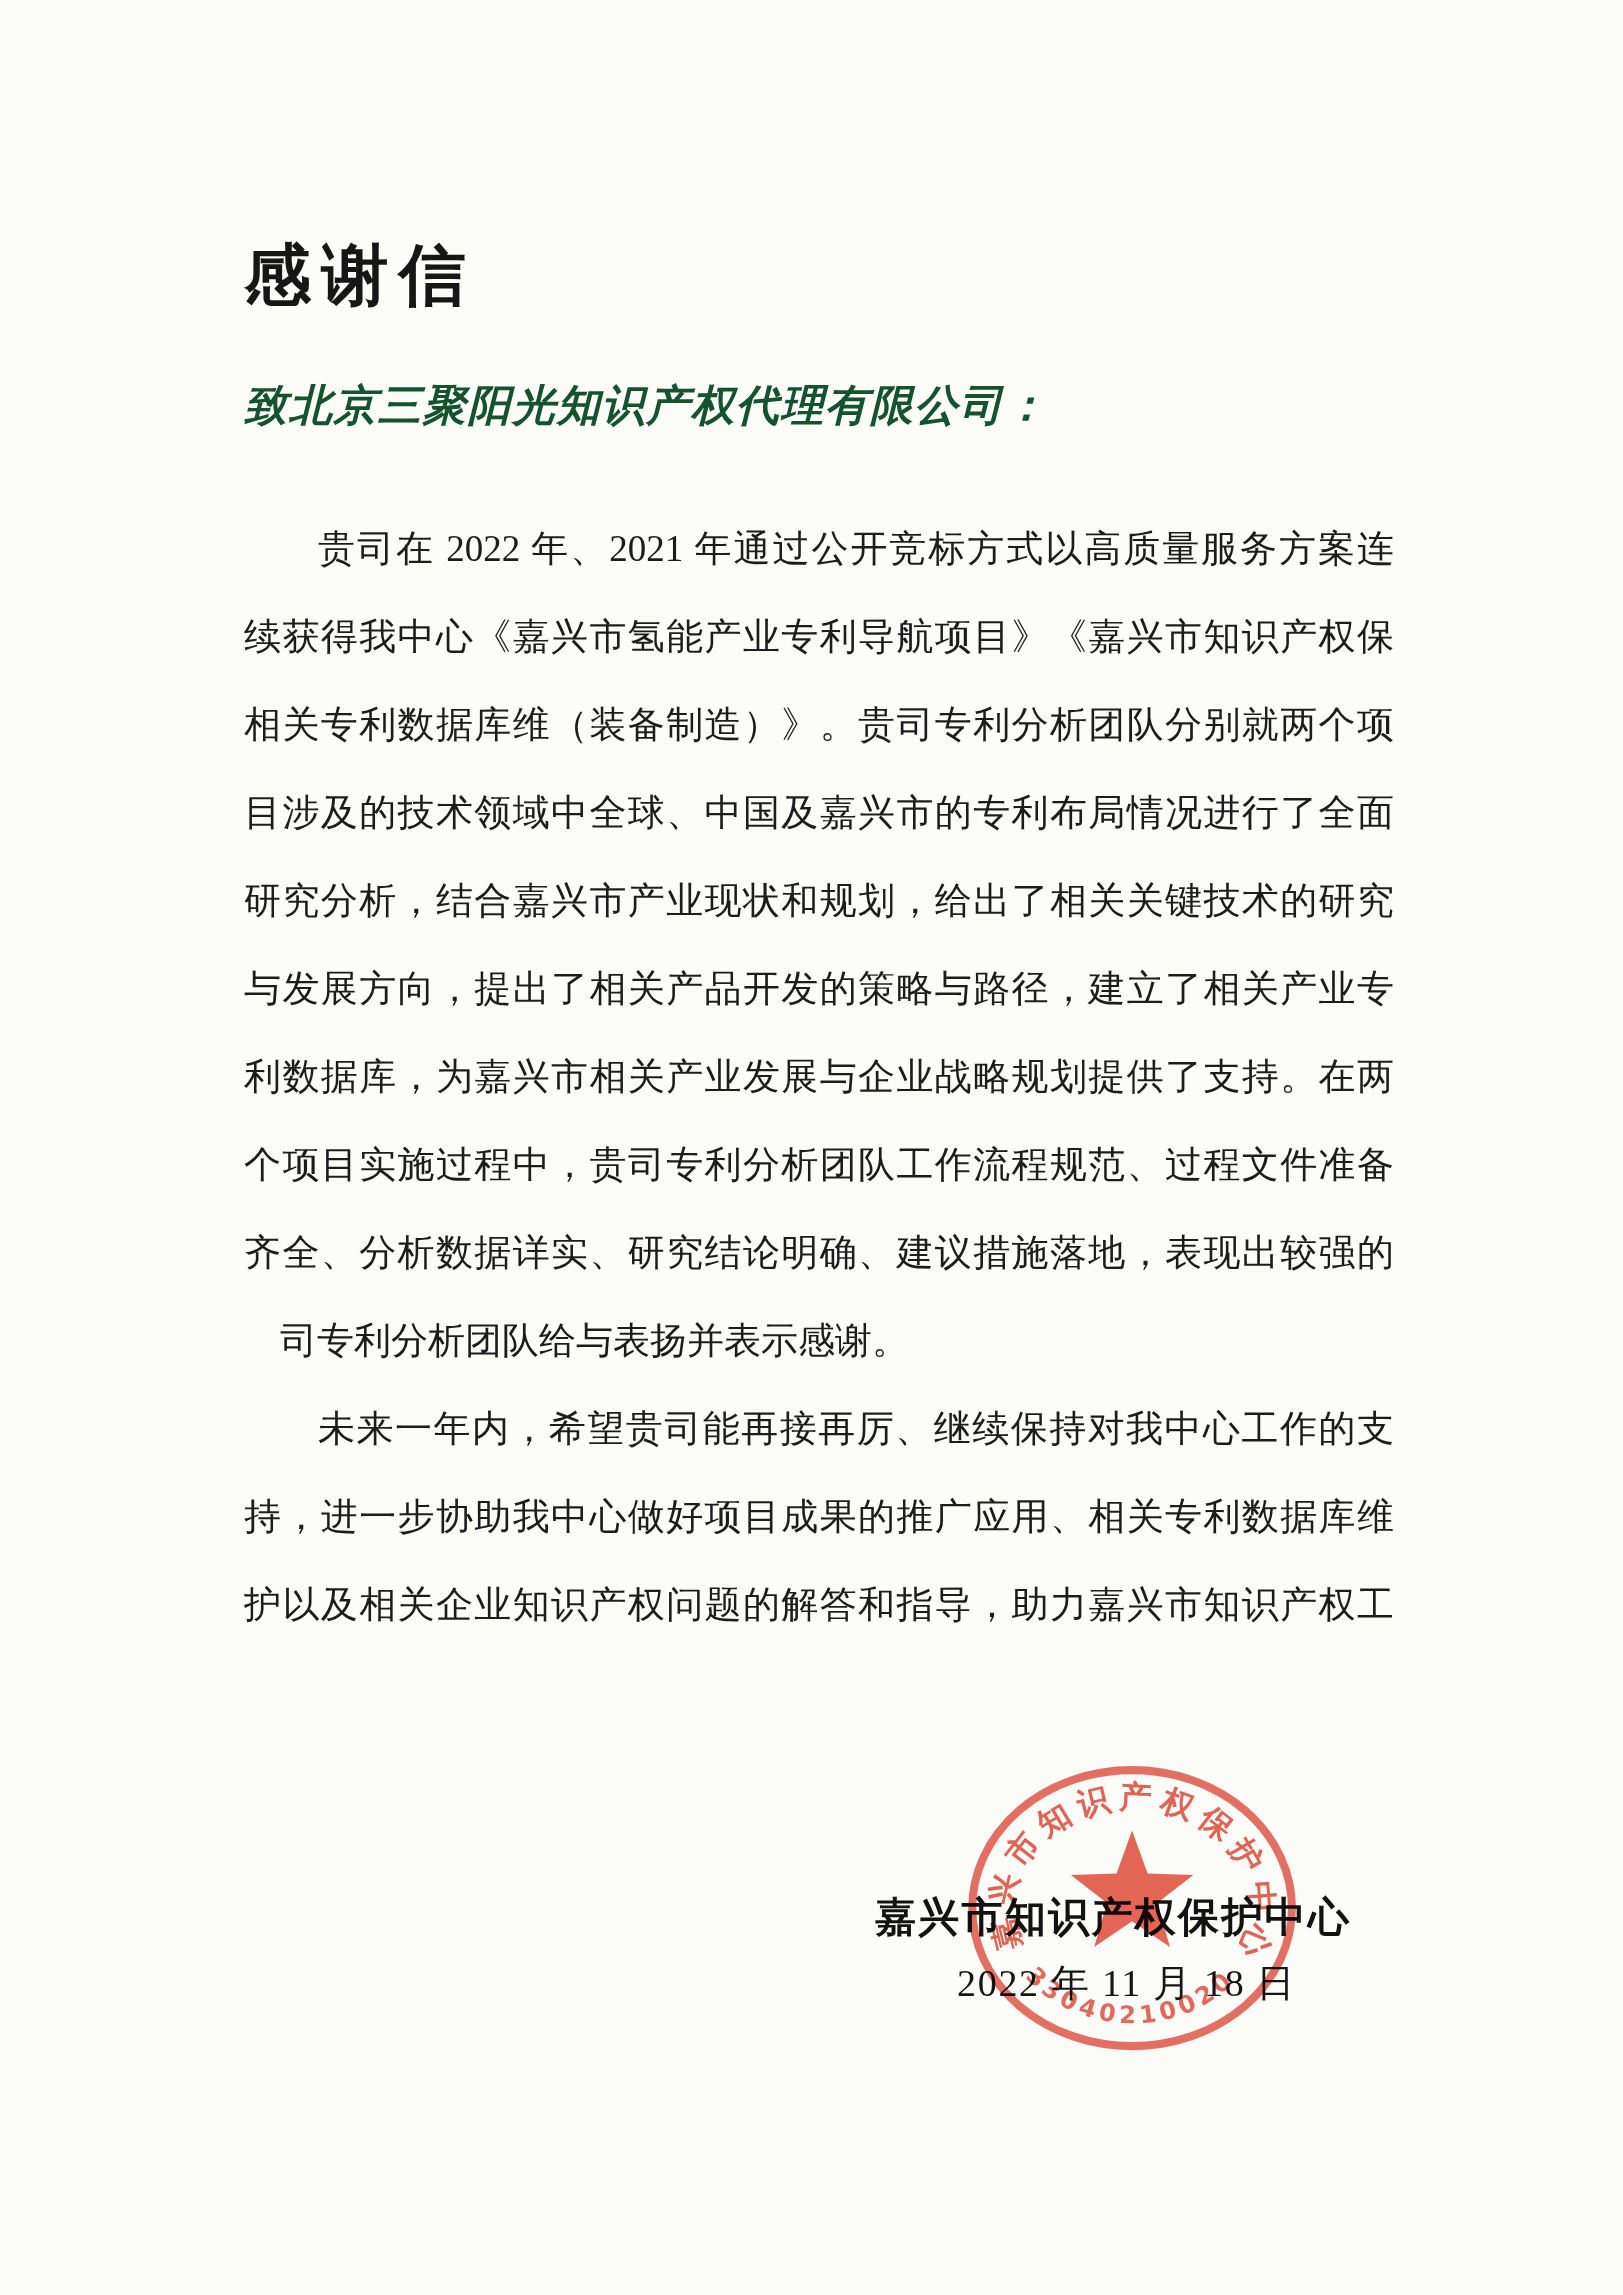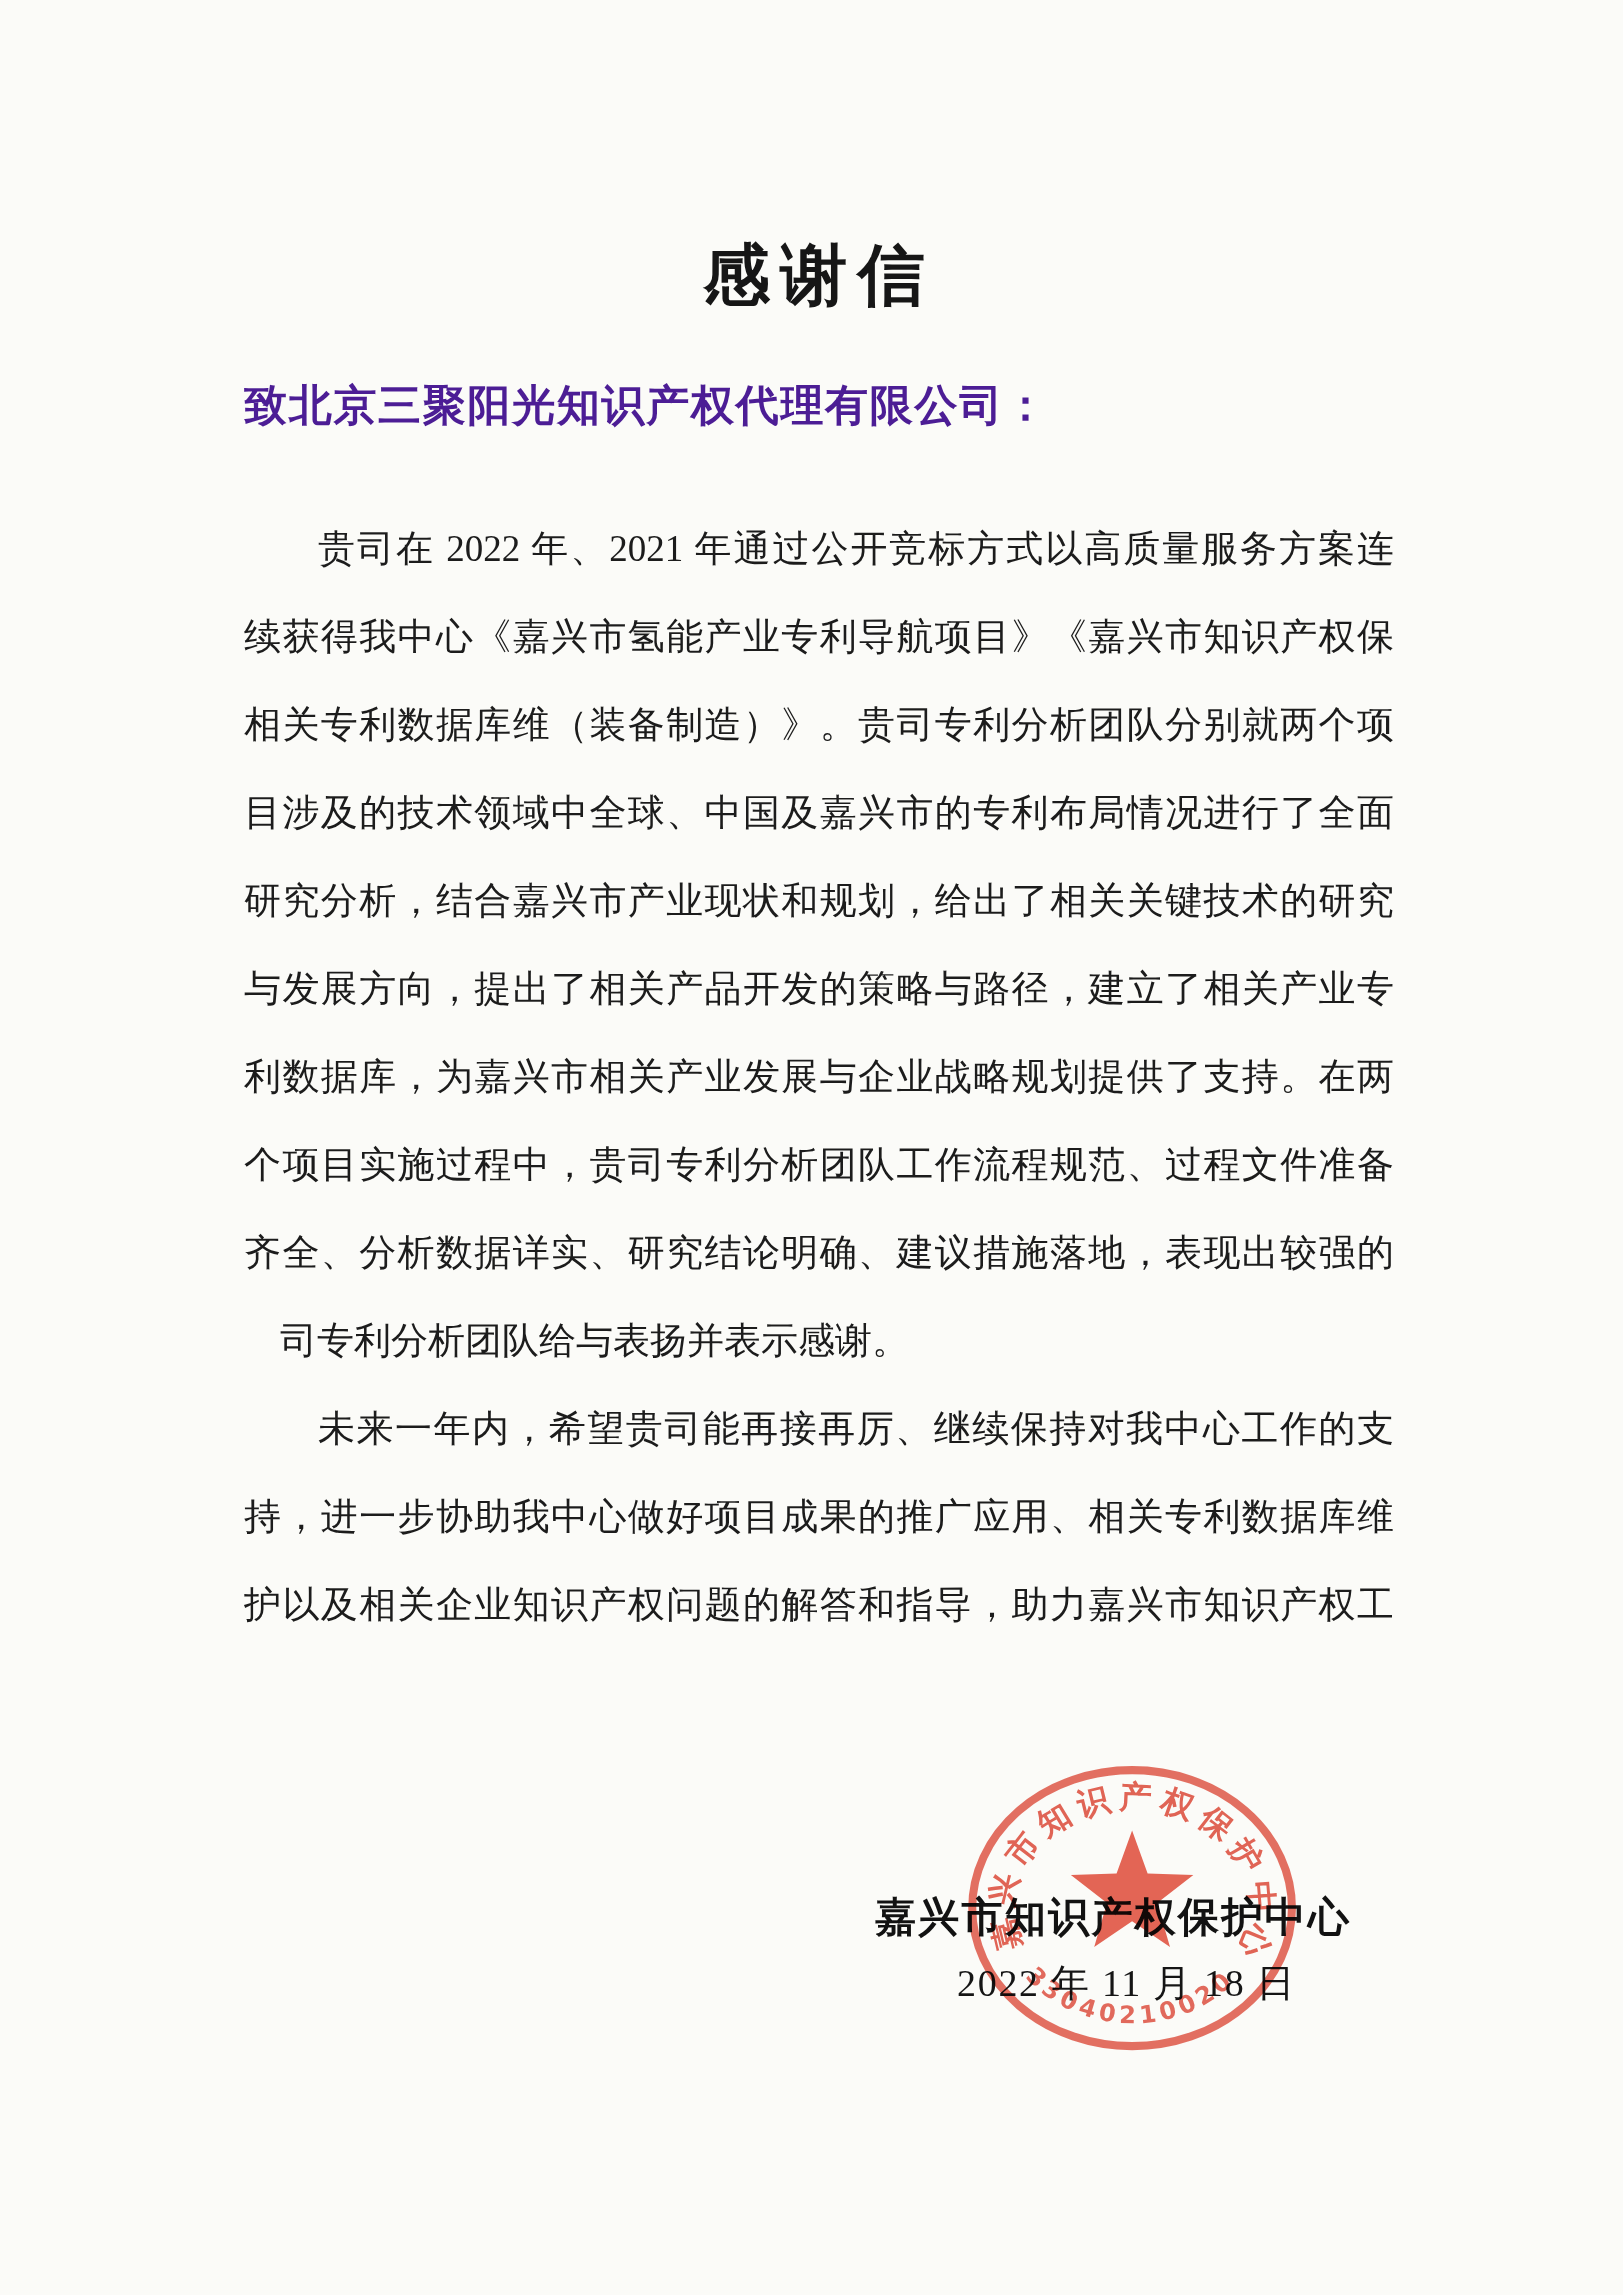--- a/index.html
+++ b/index.html
@@ -5,26 +5,26 @@
   html,body{margin:0;padding:0;}
   body{
     width:1623px;height:2295px;position:relative;
     background:#fbfbf8;
     font-family:"Liberation Serif","DejaVu Serif",serif;
     color:#1b1b1b;overflow:hidden;
   }
   .page{position:absolute;inset:0;}
   .doc-title{
     position:absolute;left:244px;top:230px;width:1150px;
-    text-align:center;font-size:67px;font-weight:bold;
+    font-size:67px;font-weight:bold;
     letter-spacing:10.4px;color:#161616;
   }
   .salutation{
     position:absolute;left:244px;top:377px;width:1208px;
-    font-size:43px;font-weight:bold;letter-spacing:1.7px;color:#4c1d95;
+    font-size:43px;font-weight:bold;letter-spacing:1.7px;color:#14532d;font-style:italic;
   }
   .body-text{
     position:absolute;left:244px;top:505px;width:1150px;
     font-size:37px;color:#1c1c1c;
   }
   .line{
     height:88px;line-height:88px;
     text-align:justify;text-align-last:justify;
     text-justify:inter-character;
   }

